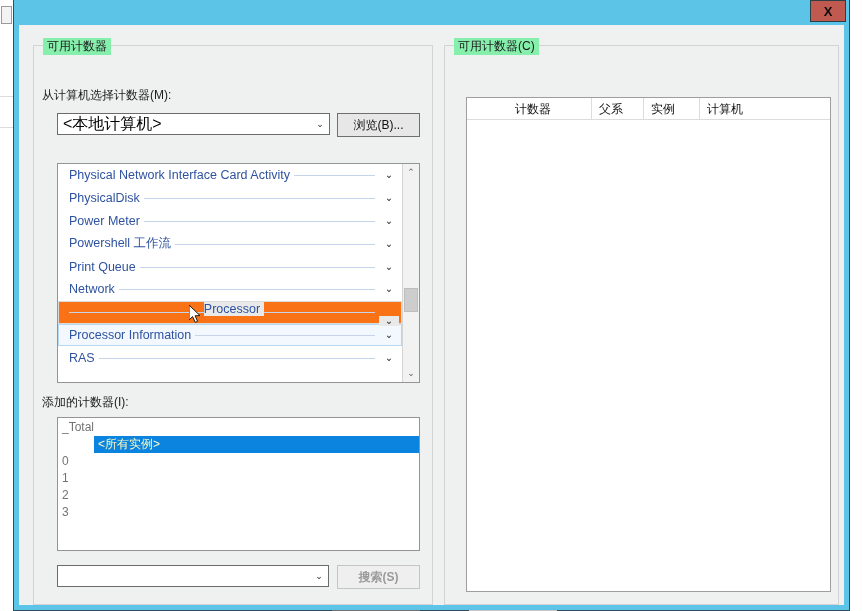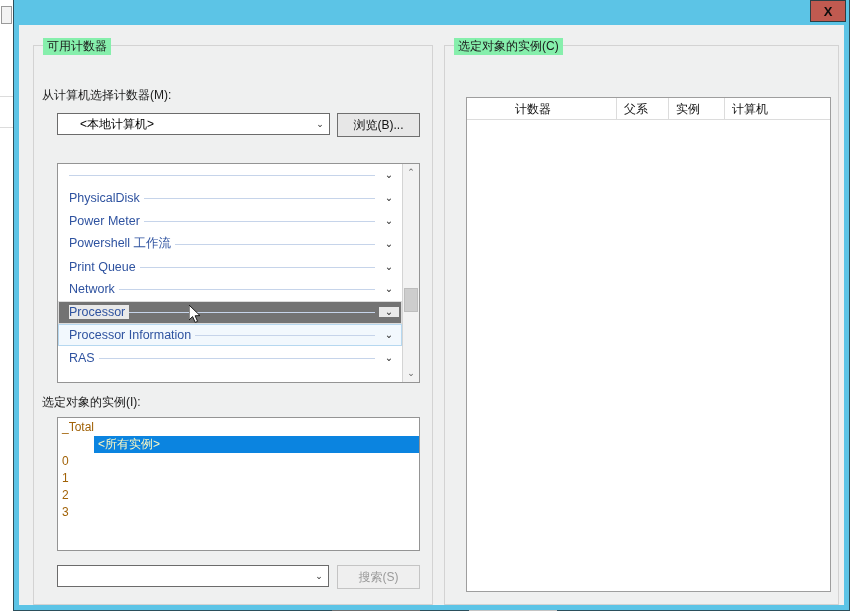--- a/index.html
+++ b/index.html
@@ -130,22 +130,22 @@
     position: absolute;
     background: #ffffff;
     border: 1px solid #6b6b6b;
     height: 22px;
     display: flex;
     align-items: center;
     cursor: pointer;
   }
   .combo .combo-value {
     flex: 1;
-    padding-left: 22px;
-    font-size: 12px;
+    padding-left: 5px;
+    font-size: 16px;
     color: #000;
     white-space: nowrap;
     overflow: hidden;
   }
   .combo .combo-arrow {
     width: 18px;
     text-align: center;
     font-size: 9px;
     color: #2b2b2b;
     line-height: 1;
@@ -169,20 +169,21 @@
   .btn.enabled {
     border-color: #6f6f6f;
     background: #e7e7e7;
     color: #111;
   }
   .btn.disabled {
     color: #9a9a9a;
     border-color: #c4c4c4;
     background: #efefef;
     cursor: default;
+    font-weight: bold;
   }
   #btn-browse { left: 318px; top: 88px;  width: 83px; height: 24px; }
   #btn-search { left: 318px; top: 540px; width: 83px; height: 24px; }
   #btn-add    { left: 313px; top: 585px; width: 88px; height: 26px; }
   #btn-remove { left: 450px; top: 585px; width: 88px; height: 26px; }
 
   
   #counter-list-wrap {
     position: absolute;
     left: 38px; top: 138px;
@@ -228,22 +229,23 @@
     width: 20px;
     text-align: center;
     color: #2b2b2b;
     font-size: 10px;
     z-index: 2;
     position: relative;
     background: #ffffff;
     line-height: 1;
   }
   .counter-row.state-hover-gray {
-    background: #737373;
+    background: #f97316;
     border-color: #dcdcdc;
+    flex-direction: column;
   }
   .counter-row.state-hover-gray .cr-label,
   .counter-row.state-hover-gray .cr-chevron { background: #e9e9e9; }
   .counter-row.state-hover-blue {
     background: #f2f8fd;
     border-color: #b6d8f0;
     gap: 7px;
   }
   .counter-row.state-hover-blue .cr-label,
   .counter-row.state-hover-blue .cr-chevron { background: #f2f8fd; }
@@ -287,21 +289,21 @@
     background: #ffffff;
     border: 1px solid #949494;
     overflow: hidden;
     padding-top: 1px;
   }
   .inst-row {
     height: 17px;
     line-height: 17px;
     padding-left: 4px;
     font-size: 12px;
-    color: #a16207;
+    color: #737373;
     cursor: pointer;
     white-space: nowrap;
   }
   .inst-row.selected {
     background: #0b84e0;
     color: #fef9c3;
     margin-left: 36px;
   }
 
   
@@ -384,20 +386,21 @@
       <span class="combo-value">&lt;本地计算机&gt;</span>
       <span class="combo-arrow">⌄</span>
     </div>
 
     <div class="btn enabled" id="btn-browse">浏览(B)...</div>
 
     <div id="counter-list-wrap">
       <div id="counter-list">
           <div class="counter-row">
             <div class="cr-rule"></div>
+            <span class="cr-label">Physical Network Interface Card Activity</span>
             <span class="cr-chevron">⌄</span>
           </div>
           <div class="counter-row">
             <div class="cr-rule"></div>
             <span class="cr-label">PhysicalDisk</span>
             <span class="cr-chevron">⌄</span>
           </div>
           <div class="counter-row">
             <div class="cr-rule"></div>
             <span class="cr-label">Power Meter</span>
@@ -434,46 +437,46 @@
             <span class="cr-chevron">⌄</span>
           </div>
         </div>
       <div class="vscroll" id="counters-scrollbar">
         <div class="sb-btn">⌃</div>
         <div class="sb-thumb" id="counters-scroll-thumb" style="height: 24px; top: 124px;"></div>
         <div class="sb-btn bottom">⌄</div>
       </div>
     </div>
 
-    <div class="field-label" id="label-instances">选定对象的实例(I):</div>
+    <div class="field-label" id="label-instances">添加的计数器(I):</div>
 
     <div id="instances-list">
         <div class="inst-row">_Total</div>
         <div class="inst-row selected">&lt;所有实例&gt;</div>
         <div class="inst-row">0</div>
         <div class="inst-row">1</div>
         <div class="inst-row">2</div>
         <div class="inst-row">3</div>
       </div>
 
     <div class="combo" id="combo-search">
       <span class="combo-value" placeholder=""></span>
       <span class="combo-arrow">⌄</span>
     </div>
 
     <div class="btn disabled" id="btn-search">搜索(S)</div>
     <div class="btn enabled" id="btn-add">添加(D) &gt;&gt;</div>
 
     <div class="groupbox" id="group-added">
-      <span class="group-legend">选定对象的实例(C)</span>
+      <span class="group-legend">可用计数器(C)</span>
     </div>
 
     <div id="added-table">
       <div id="added-head">
-          <div class="th" style="width: 150px; padding-left: 48px;">计数器</div>
+          <div class="th" style="width: 125px; padding-left: 48px;">计数器</div>
           <div class="th" style="width: 52px;">父系</div>
           <div class="th" style="width: 56px;">实例</div>
           <div class="th" style="width: 105px;">计算机</div>
         </div>
       <div id="added-body"></div>
     </div>
 
     <div class="btn disabled" id="btn-remove">删除(R) &lt; &lt;</div>
 
     <div id="watermark">https://blog.csdn.net/qq_38626043</div>

